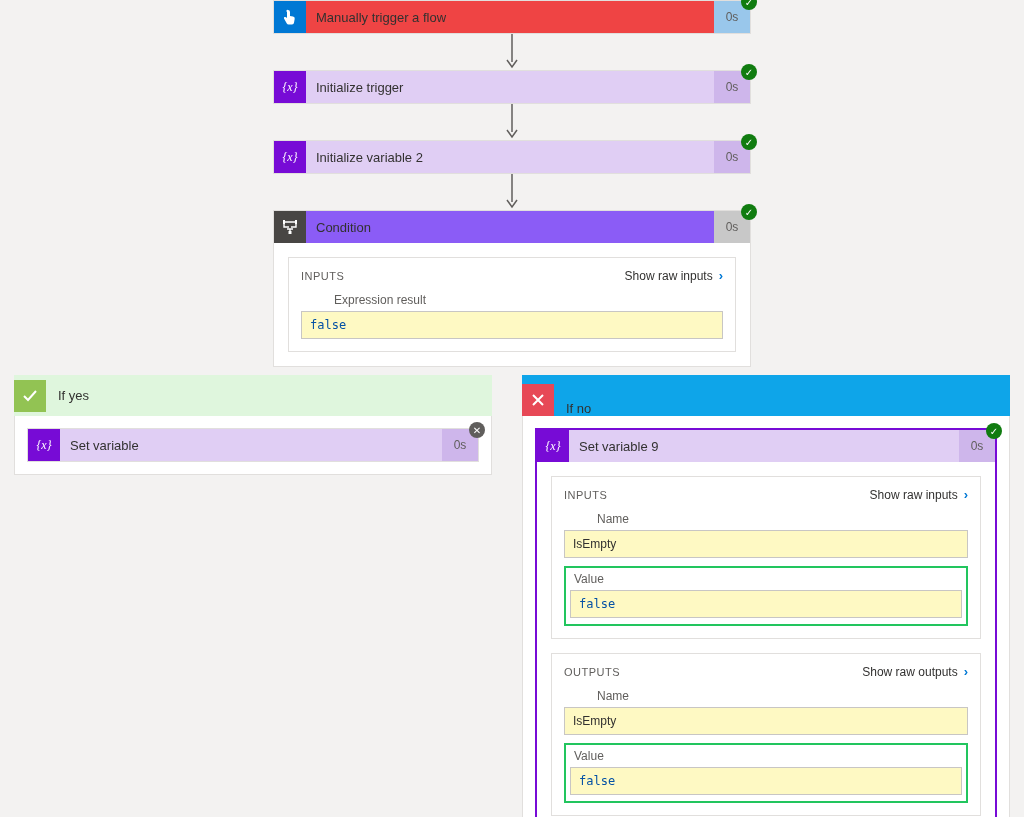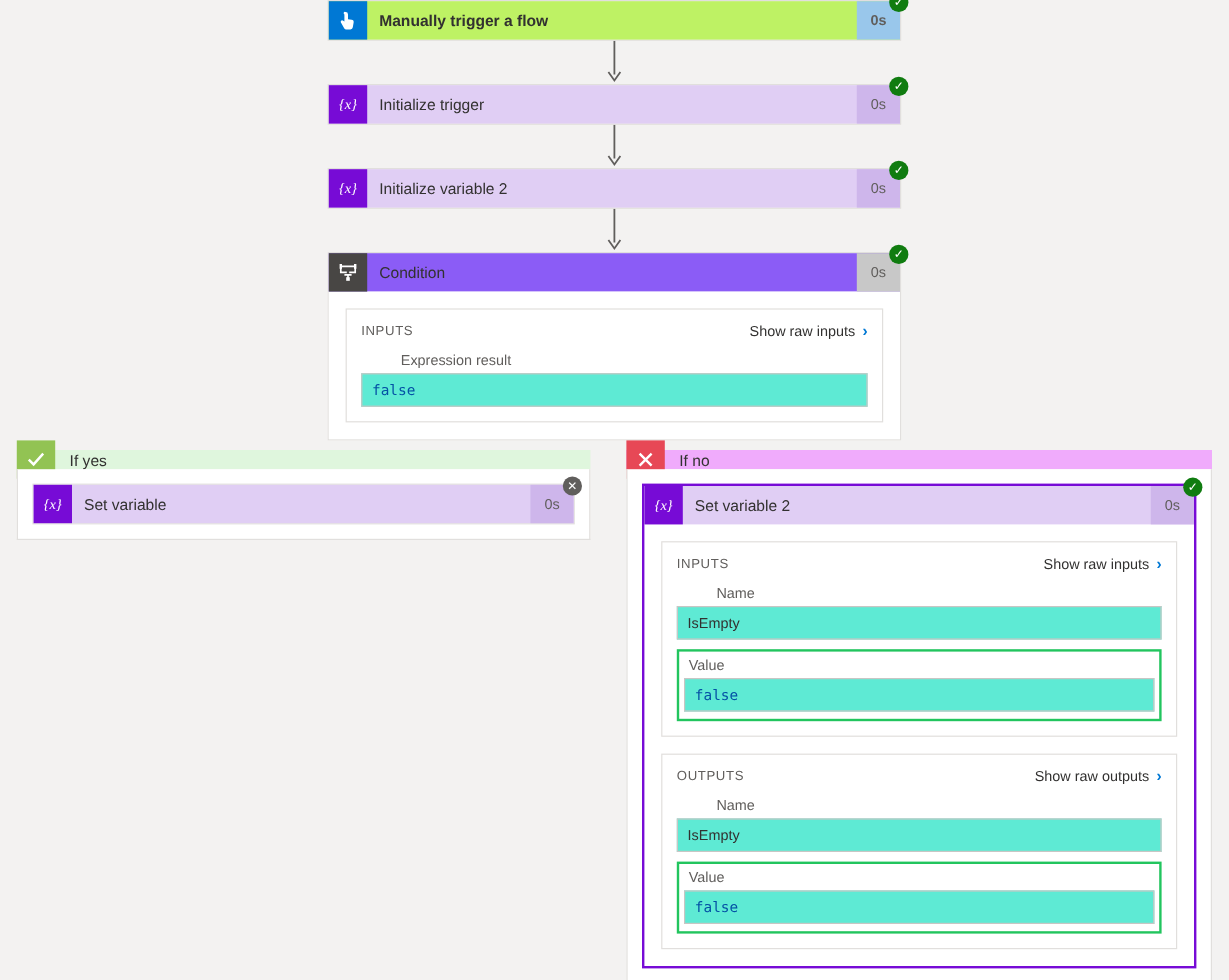--- a/index.html
+++ b/index.html
@@ -49,21 +49,21 @@
   }
   .card-header .duration {
     width: 36px;
     flex: 0 0 36px;
     display: flex;
     align-items: center;
     justify-content: center;
     font-size: 12px;
     color: #605e5c;
   }
-  .trigger-header { background: #bef264; font-weight: bold; }
+  .trigger-header { background: #ef4444; }
   .trigger-header .icon { background: #0078d4; }
   .trigger-header .duration { background: #99c7eb; }
   .var-header { background: #e0cef4; }
   .var-header .icon { background: #770bd6; }
   .var-header .duration { background: #ceb6eb; }
   .cond-header { background: #8b5cf6; }
   .cond-header .icon { background: #484644; }
   .cond-header .duration { background: #c8c8c8; }
   .status-badge {
     position: absolute;
@@ -124,53 +124,53 @@
   .field-label {
     font-size: 12px;
     color: #605e5c;
     margin-bottom: 4px;
     margin-left: 33px;
   }
   .input-box {
     border: 1px solid #c8c6c4;
     padding: 6px 8px;
     font-size: 12px;
-    background: #5eead4;
+    background: #fef9c3;
     color: #323130;
     word-break: break-all;
   }
   .input-mono {
     font-family: Consolas, monospace;
     color: #0451a5;
   }
   .branches {
     display: flex;
     gap: 30px;
     padding: 8px 14px 0 14px;
   }
   .branch {
     position: relative;
   }
   .branch-head {
-    height: 16px;
+    height: 41px;
     display: flex;
     align-items: center;
     padding-right: 12px;
   }
   .branch-icon {
     width: 32px;
     height: 32px;
     display: flex;
     align-items: center;
     justify-content: center;
     margin-right: 12px;
   }
   .yes-branch .branch-head { background: #dff6dd; }
   .yes-branch .branch-icon { background: #92c353; color: #fff; }
-  .no-branch .branch-head { background: #f0abfc; }
+  .no-branch .branch-head { background: #0ea5e9; align-items: flex-end; }
   .no-branch .branch-icon { background: #e74856; color: #fff; }
   .branch-body {
     border: 1px solid #e1dfdd;
     border-top: none;
     background: #fff;
     padding: 12px;
     position: relative;
   }
   .yes-branch { width: 478px; }
   .no-branch { width: 488px; }
@@ -326,21 +326,21 @@
         <div>If no</div>
       </div>
       <div class="branch-body">
         <div class="setvar2-card">
           <div class="card-header var-header">
             <div class="icon">
               <svg width="18" height="16" viewBox="0 0 18 16">
                   <text x="9" y="12" font-size="12" font-family="serif" font-style="italic" text-anchor="middle" fill="#fff">{x}</text>
                 </svg>
             </div>
-            <div class="title">Set variable 2</div>
+            <div class="title">Set variable 9</div>
             <div class="duration">0s</div>
           </div>
           <div class="status-badge status-success">✓</div>
           <div class="setvar2-body">
 
             <div class="panel">
               <div class="panel-head">
                 <div class="panel-head-title">INPUTS</div>
                 <div class="show-raw">
                   <span>Show raw inputs</span>

